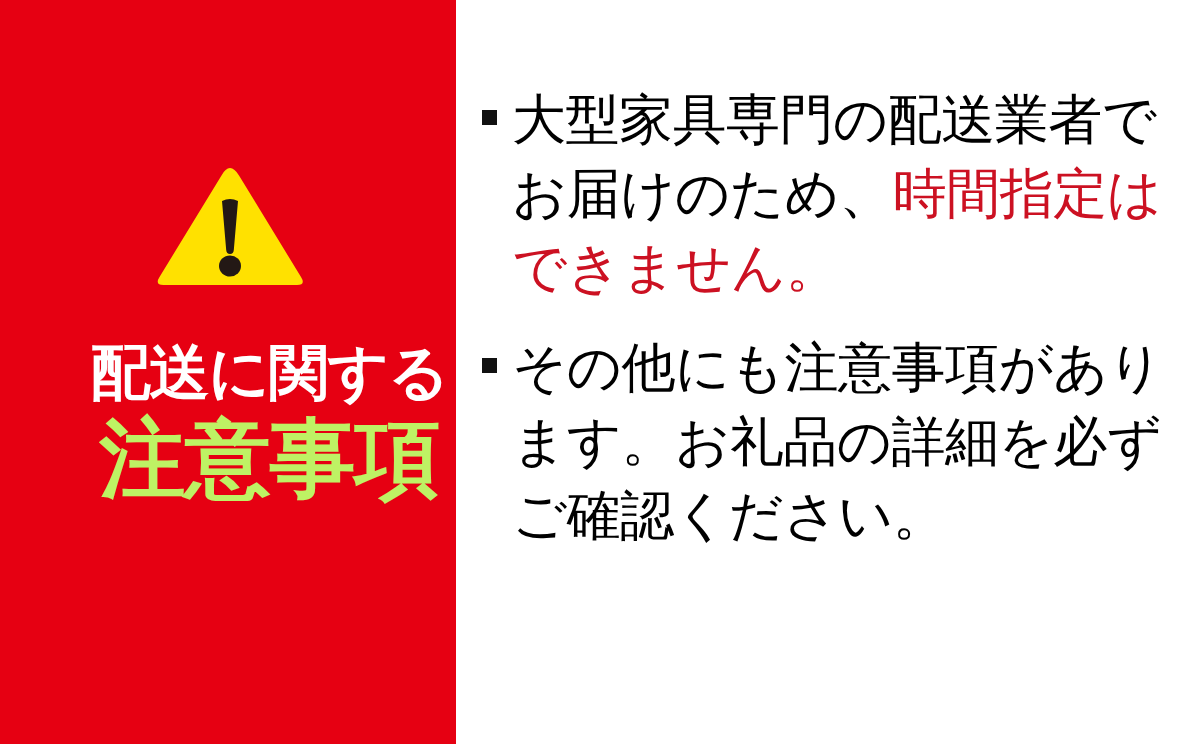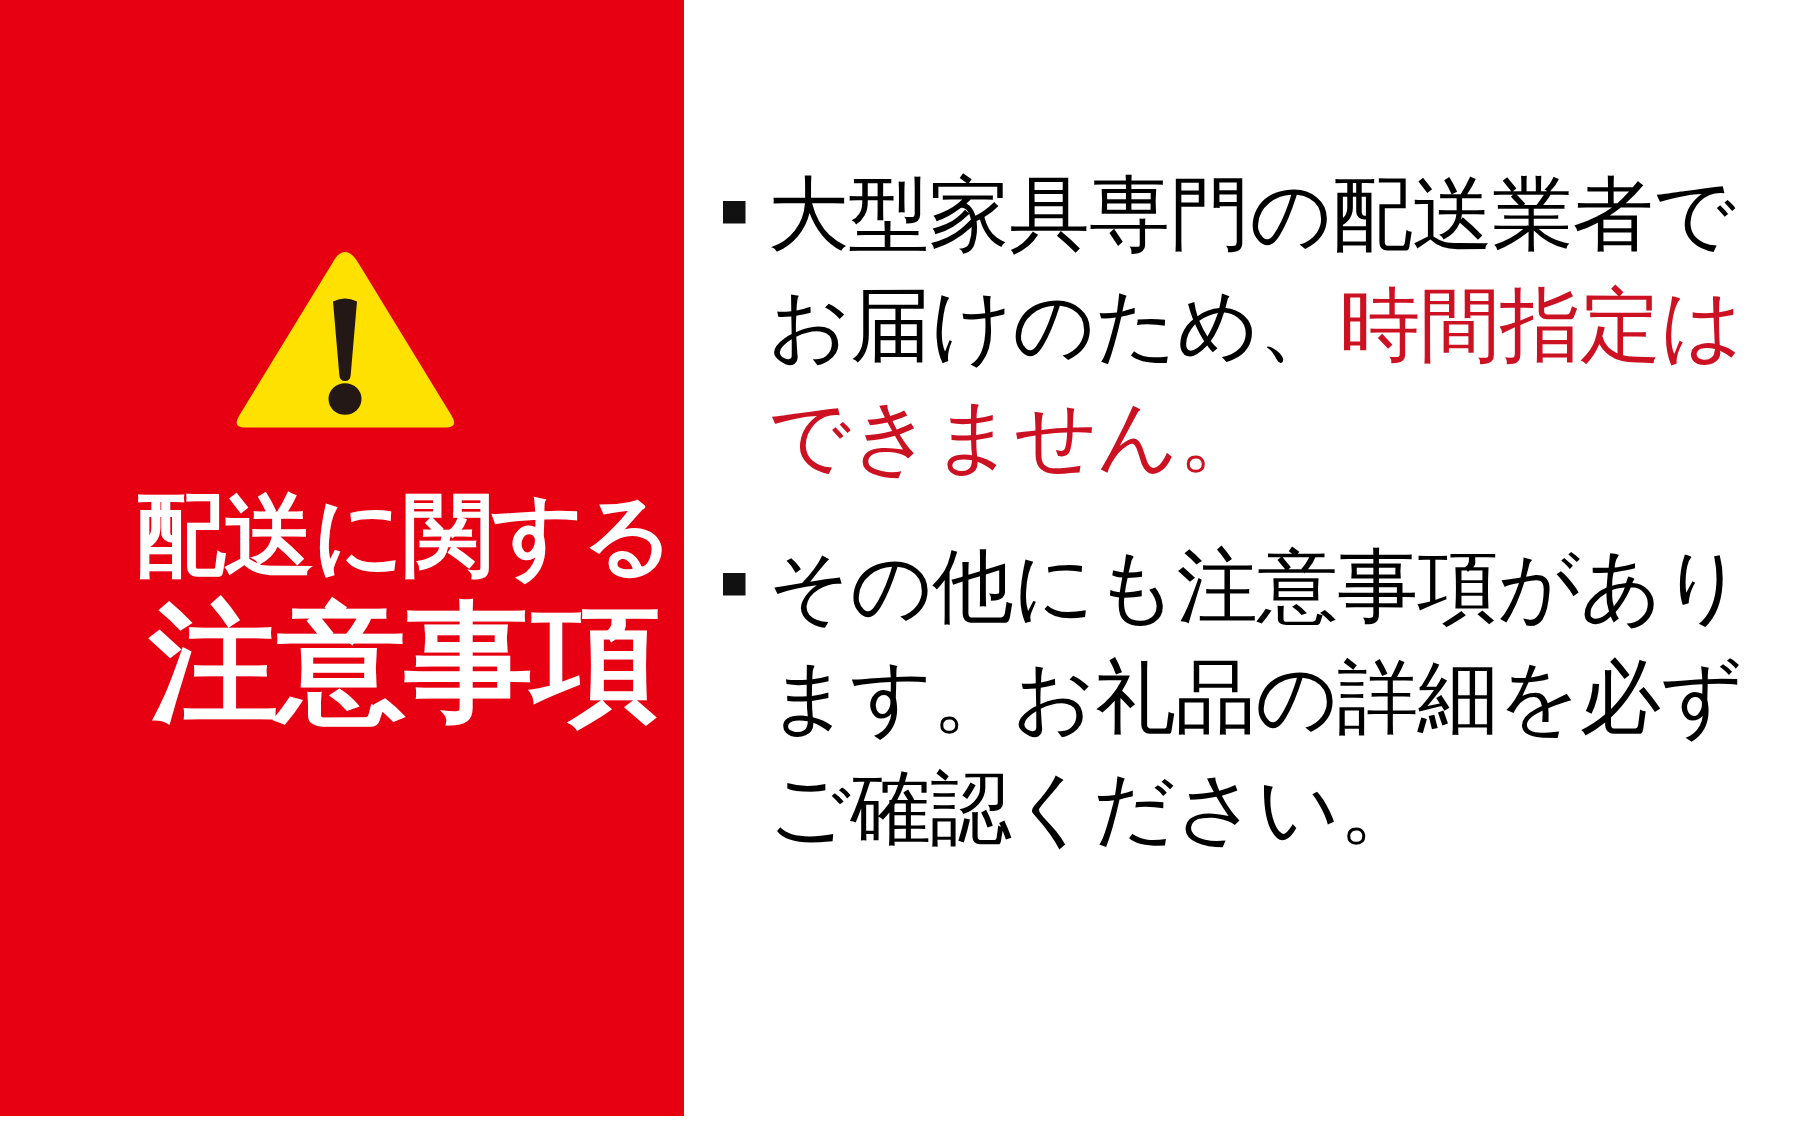--- a/index.html
+++ b/index.html
@@ -40,41 +40,41 @@
   .warning-icon svg {
     display: block;
     width: 150px;
     height: 124px;
   }
 
   
   .heading-block {
     position: absolute;
     left: 0;
-    top: 320px;
+    top: 336px;
     width: 539px;
     text-align: center;
     color: #ffffff;
   }
   .heading-line1 {
     display: block;
     font-size: 60px;
     line-height: 74px;
     font-weight: 700;
     letter-spacing: -1px;
     color: #ffffff;
     white-space: nowrap;
   }
   .heading-line2 {
     display: block;
     font-size: 86px;
     line-height: 96px;
     font-weight: 700;
     letter-spacing: -1px;
-    color: #ffffff;
+    color: #bef264;
     white-space: nowrap;
   }
 
   
   .notes-panel {
     position: absolute;
     left: 478px;
     top: 82px;
     width: 700px;
   }
@@ -96,21 +96,20 @@
   .note-bullet {
     position: absolute;
     left: 4px;
     top: 28px;
     width: 15px;
     height: 15px;
     background: #111111;
   }
   .note-text {
     display: block;
-    margin-top: 24px;
   }
   .note-text .hl {
     color: #cc1122;
   }
 </style>
 </head>
 <body>
 
 <div class="canvas">
 

